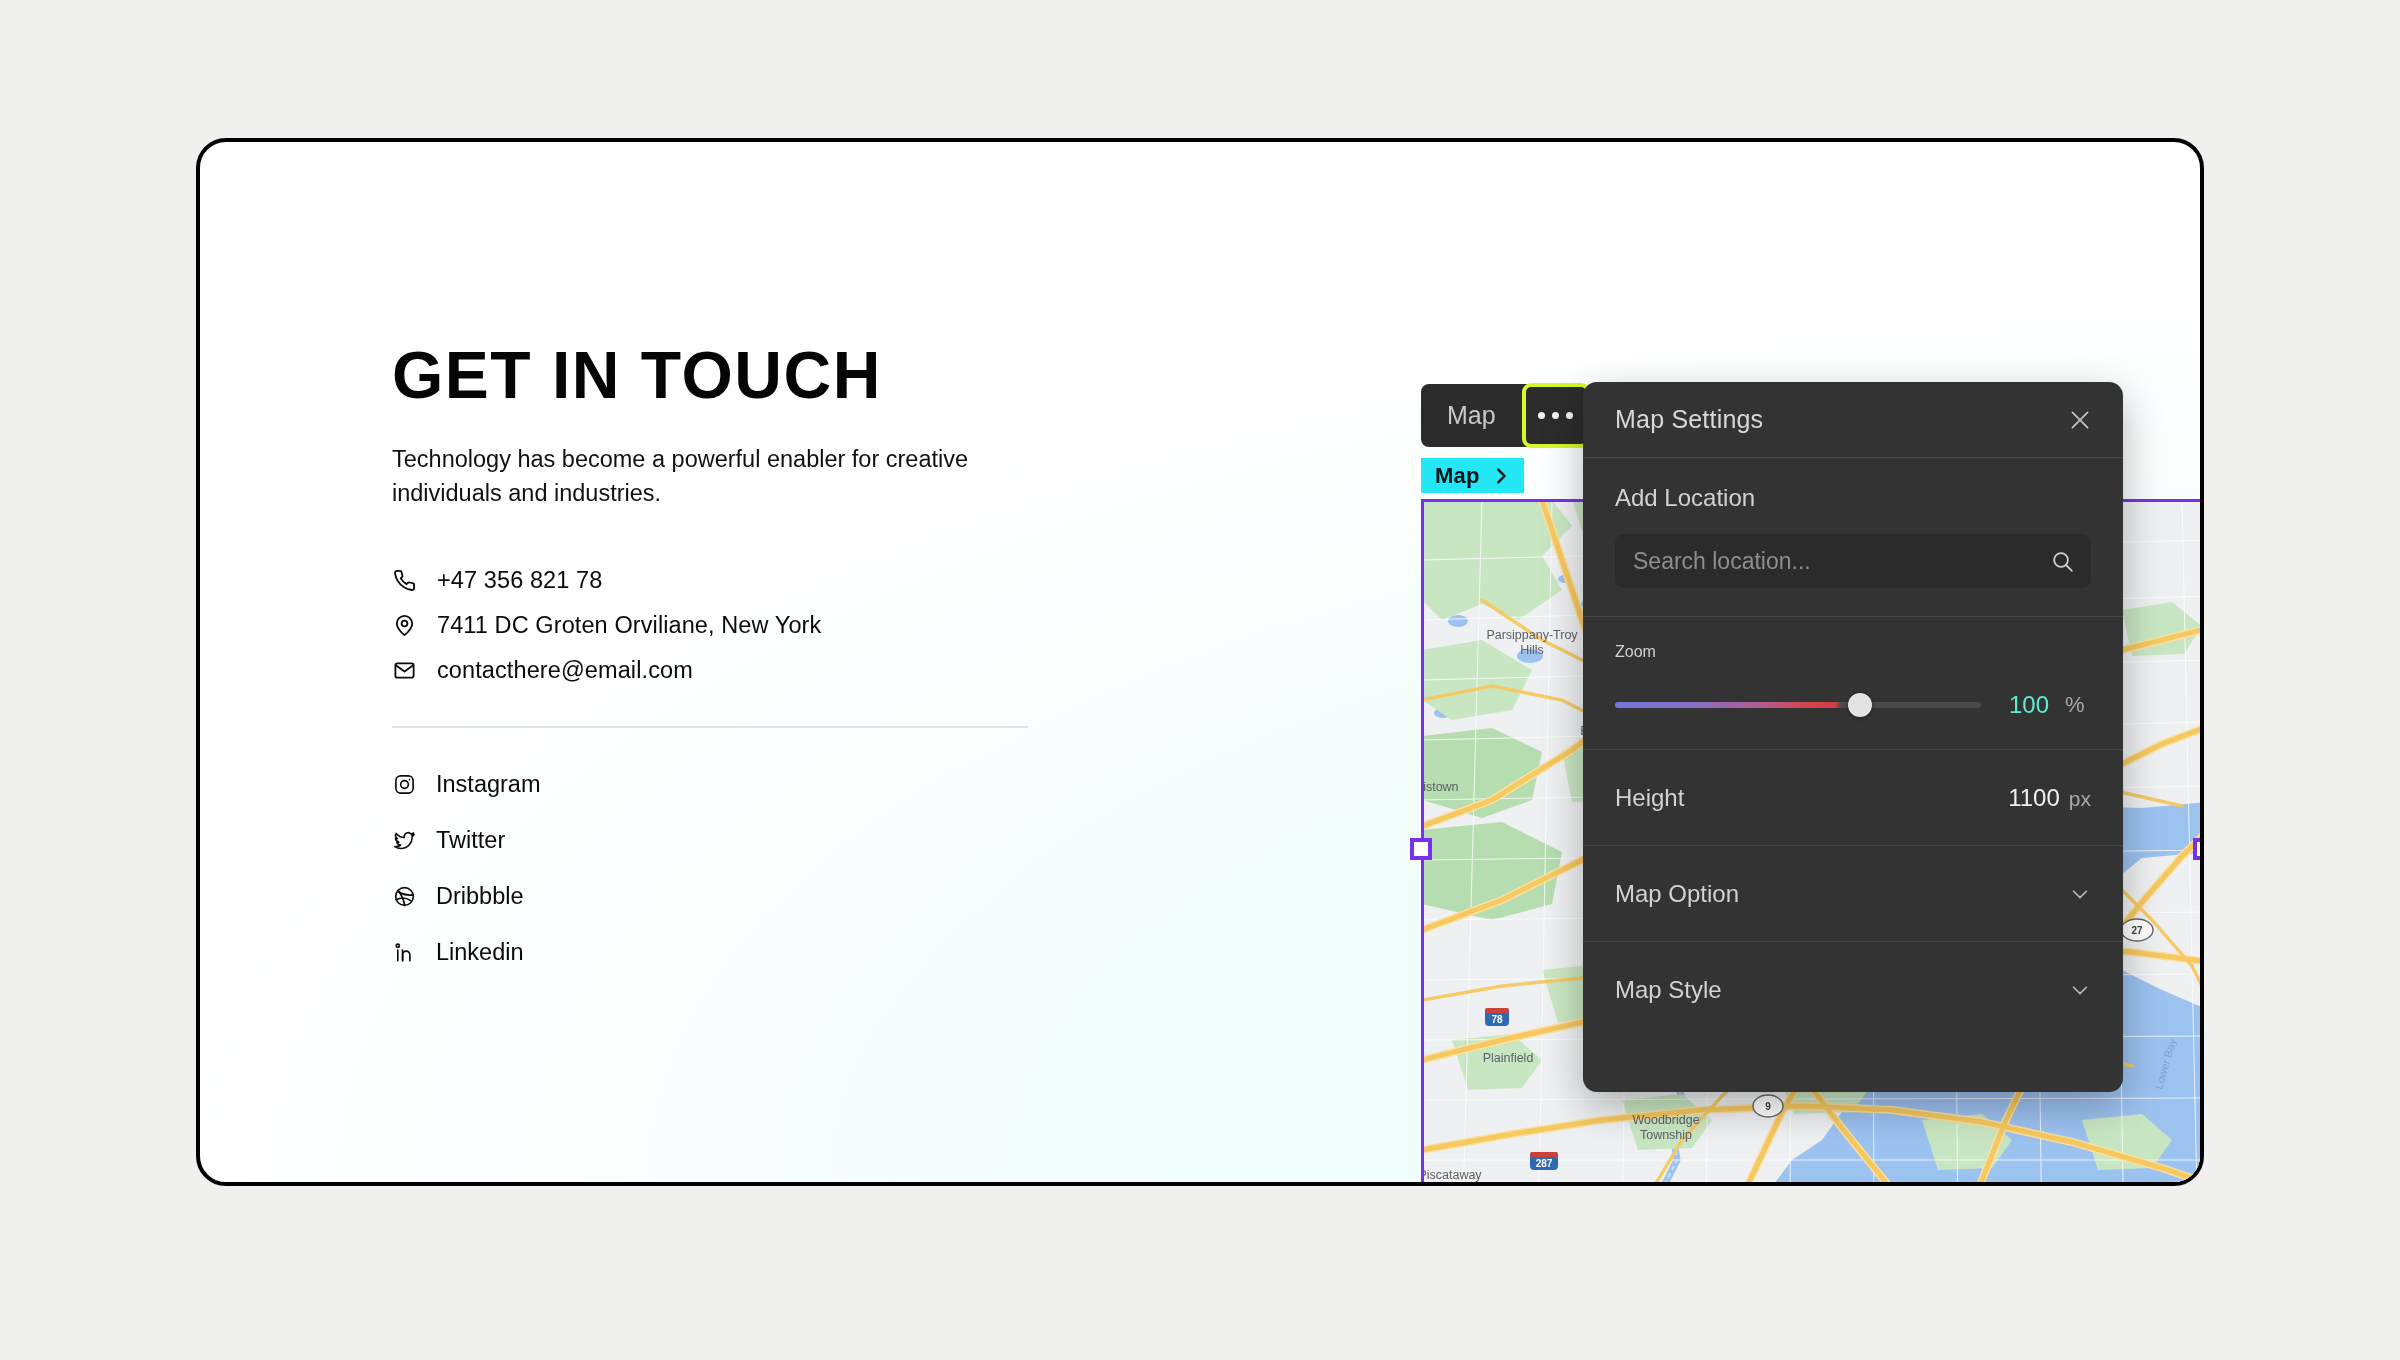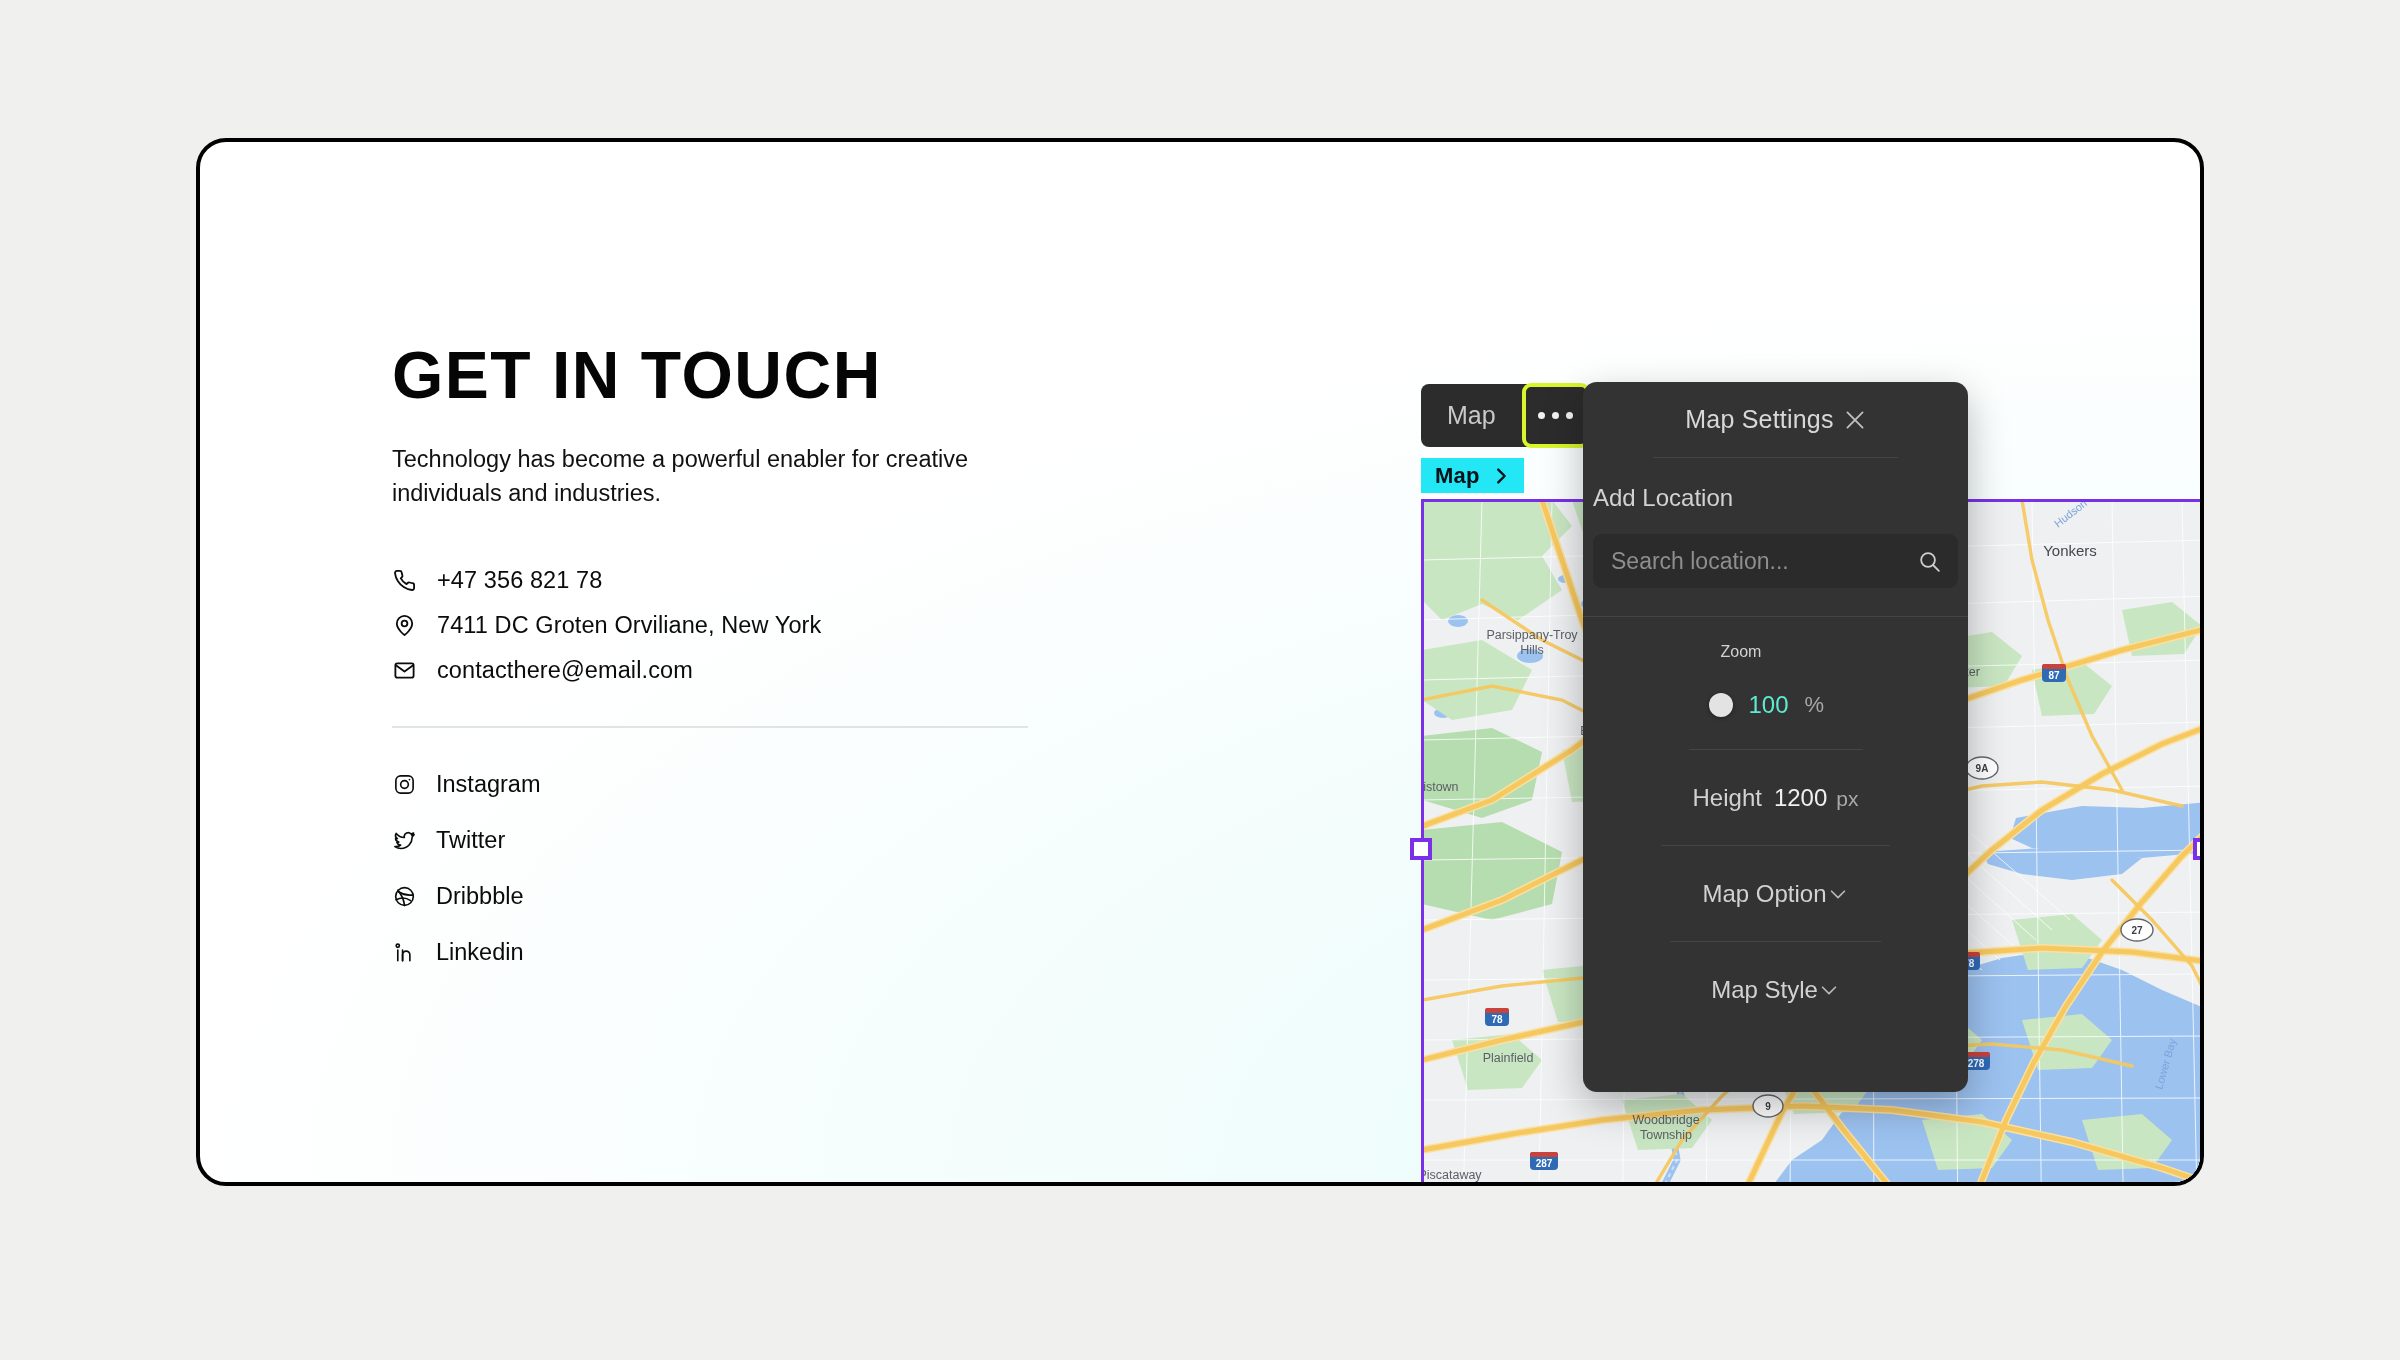--- a/index.html
+++ b/index.html
@@ -173,29 +173,28 @@
   .dot-row { display: flex; gap: 7px; }
   .dot-row i {
     width: 7px; height: 7px; border-radius: 50%;
     background: #f2f2f2; display: block;
   }
 
   
   #map-settings-panel {
     position: absolute;
     left: 1383px; top: 240px;
-    width: 385px; height: 710px;
+    width: 540px; height: 710px;
     background: #333333;
     border-radius: 14px;
     z-index: 30;
     box-shadow: 0 14px 40px rgba(0,0,0,.28);
     overflow: hidden;
     display: flex;
     flex-direction: column;
-    align-items: center;
   }
   #panel-header {
     height: 76px;
     display: flex;
     align-items: center;
     justify-content: space-between;
     padding: 0 22px 0 32px;
     border-bottom: 1px solid #454545;
     flex: 0 0 76px;
   }
@@ -686,21 +685,21 @@
             <div id="zoom-slider-thumb"></div>
           </div>
           <span id="zoom-value">100</span>
           <span id="zoom-unit">%</span>
         </div>
       </div>
 
       <div class="panel-section" id="section-height">
         <span id="height-label">Height</span>
         <span id="height-value-wrap">
-          <span id="height-value">1200</span>
+          <span id="height-value">1100</span>
           <span id="height-unit">px</span>
         </span>
       </div>
 
       <div class="panel-section accordion-row">
         <span class="accordion-label">Map Option</span>
         <span class="chevron">
           <svg viewBox="0 0 24 24" fill="none" stroke="#b9b9b9" stroke-width="1.8" stroke-linecap="round" stroke-linejoin="round">
             <path d="M5 9l7 7 7-7"></path>
           </svg>

